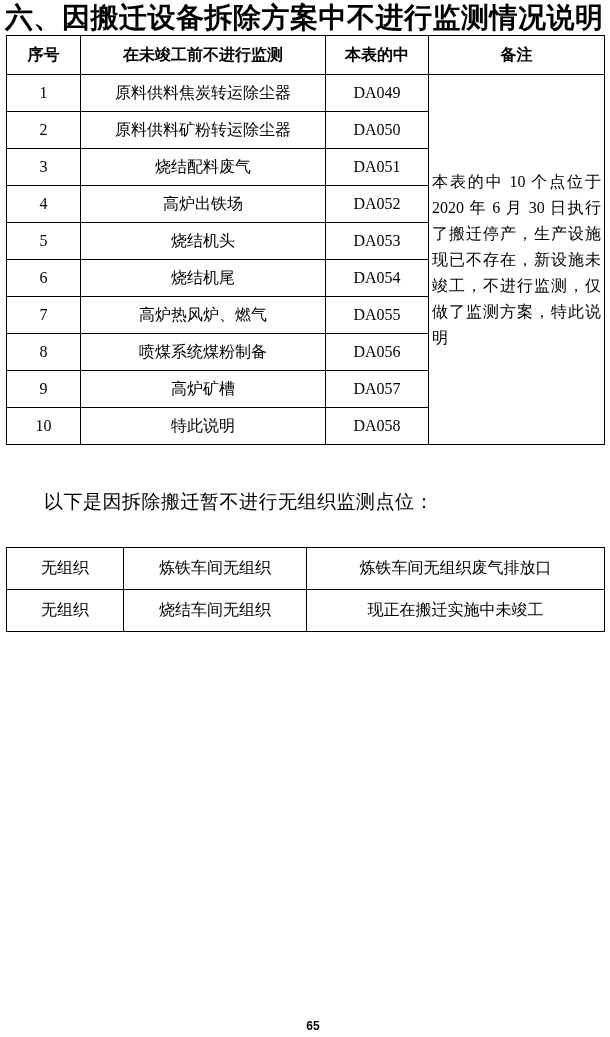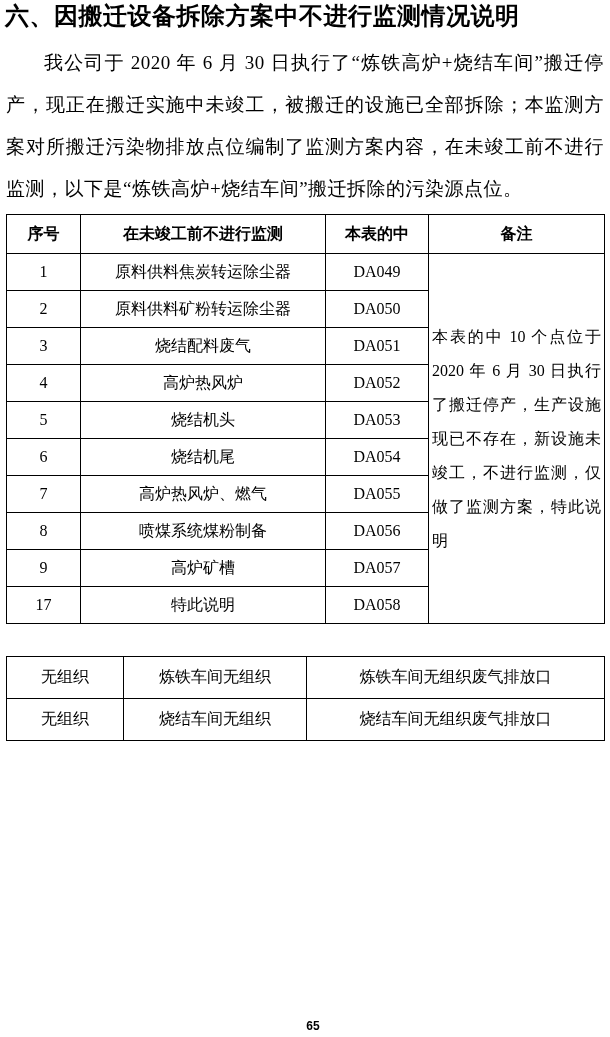--- a/index.html
+++ b/index.html
@@ -7,23 +7,23 @@
     width: 610px; height: 1037px;
     background: #ffffff;
     color: #000000;
     font-family: "Liberation Serif", "DejaVu Serif", serif;
     position: relative;
     overflow: hidden;
   }
   .page { width: 610px; height: 1037px; position: relative; }
 
   .doc-title {
-    font-family: Liberation Mono, monospace;
+    font-family: Liberation Serif, serif;
     font-weight: bold;
-    font-size: 24px;
+    font-size: 28px;
     line-height: 26px;
     margin: 5px 5px 0 5px;
     letter-spacing: 0.5px;
   }
 
   .body-para {
     font-size: 19px;
     line-height: 42px;
     text-align: justify;
     text-justify: inter-character;
@@ -49,21 +49,21 @@
   .tbl1 th { font-weight: bold; height: 38px; }
   .tbl1 td { height: 36px; font-weight: normal; }
   .tbl1 .col-no   { width: 74px; }
   .tbl1 .col-name { width: 245px; }
   .tbl1 .col-code { width: 103px; }
   .tbl1 .col-rem  { width: 176px; }
   .tbl1 td.remark-cell {
     text-align: justify;
     text-justify: inter-character;
     font-size: 16px;
-    line-height: 34px;
+    line-height: 26px;
     padding: 2px 3px;
     vertical-align: middle;
   }
   .code-val { font-family: "Liberation Serif", "DejaVu Serif", serif; }
 
   .para2 {
     font-size: 19px;
     text-indent: 2em;
     margin: 44px 6px 0 6px;
     letter-spacing: 0.5px;
@@ -96,21 +96,20 @@
     font-size: 12px;
   }
 </style>
 </head>
 <body>
 
 <div class="page">
 
   <div class="doc-title">六、因搬迁设备拆除方案中不进行监测情况说明</div>
 
-  <div class="body-para">我公司于 2020 年 6 月 30 日执行了“炼铁高炉+烧结车间”搬迁停产，现正在搬迁实施中未竣工，被搬迁的设施已全部拆除；本监测方案对所搬迁污染物排放点位编制了监测方案内容，在未竣工前不进行监测，以下是“炼铁高炉+烧结车间”搬迁拆除的污染源点位。</div>
 
   <table class="tbl1">
     <colgroup>
       <col class="col-no">
         <col class="col-name">
         <col class="col-code">
         <col class="col-rem">
     </colgroup>
     <tbody>
       <tr>
@@ -130,21 +129,21 @@
         <td>原料供料矿粉转运除尘器</td>
         <td class="code-val">DA050</td>
       </tr>
       <tr>
         <td>3</td>
         <td>烧结配料废气</td>
         <td class="code-val">DA051</td>
       </tr>
       <tr>
         <td>4</td>
-        <td>高炉热风炉</td>
+        <td>高炉出铁场</td>
         <td class="code-val">DA052</td>
       </tr>
       <tr>
         <td>5</td>
         <td>烧结机头</td>
         <td class="code-val">DA053</td>
       </tr>
       <tr>
         <td>6</td>
         <td>烧结机尾</td>
@@ -159,43 +158,44 @@
         <td>8</td>
         <td>喷煤系统煤粉制备</td>
         <td class="code-val">DA056</td>
       </tr>
       <tr>
         <td>9</td>
         <td>高炉矿槽</td>
         <td class="code-val">DA057</td>
       </tr>
       <tr>
-        <td>17</td>
+        <td>10</td>
         <td>特此说明</td>
         <td class="code-val">DA058</td>
       </tr>
     </tbody>
   </table>
 
+  <div class="para2">以下是因拆除搬迁暂不进行无组织监测点位：</div>
 
   <table class="tbl2">
     <colgroup>
       <col class="c1">
         <col class="c2">
         <col class="c3">
     </colgroup>
     <tbody>
       <tr>
         <td>无组织</td>
         <td>炼铁车间无组织</td>
         <td>炼铁车间无组织废气排放口</td>
       </tr>
       <tr>
         <td>无组织</td>
         <td>烧结车间无组织</td>
-        <td>烧结车间无组织废气排放口</td>
+        <td>现正在搬迁实施中未竣工</td>
       </tr>
     </tbody>
   </table>
 
   <div class="page-number">65</div>
 
 </div>
 
 </body></html>

